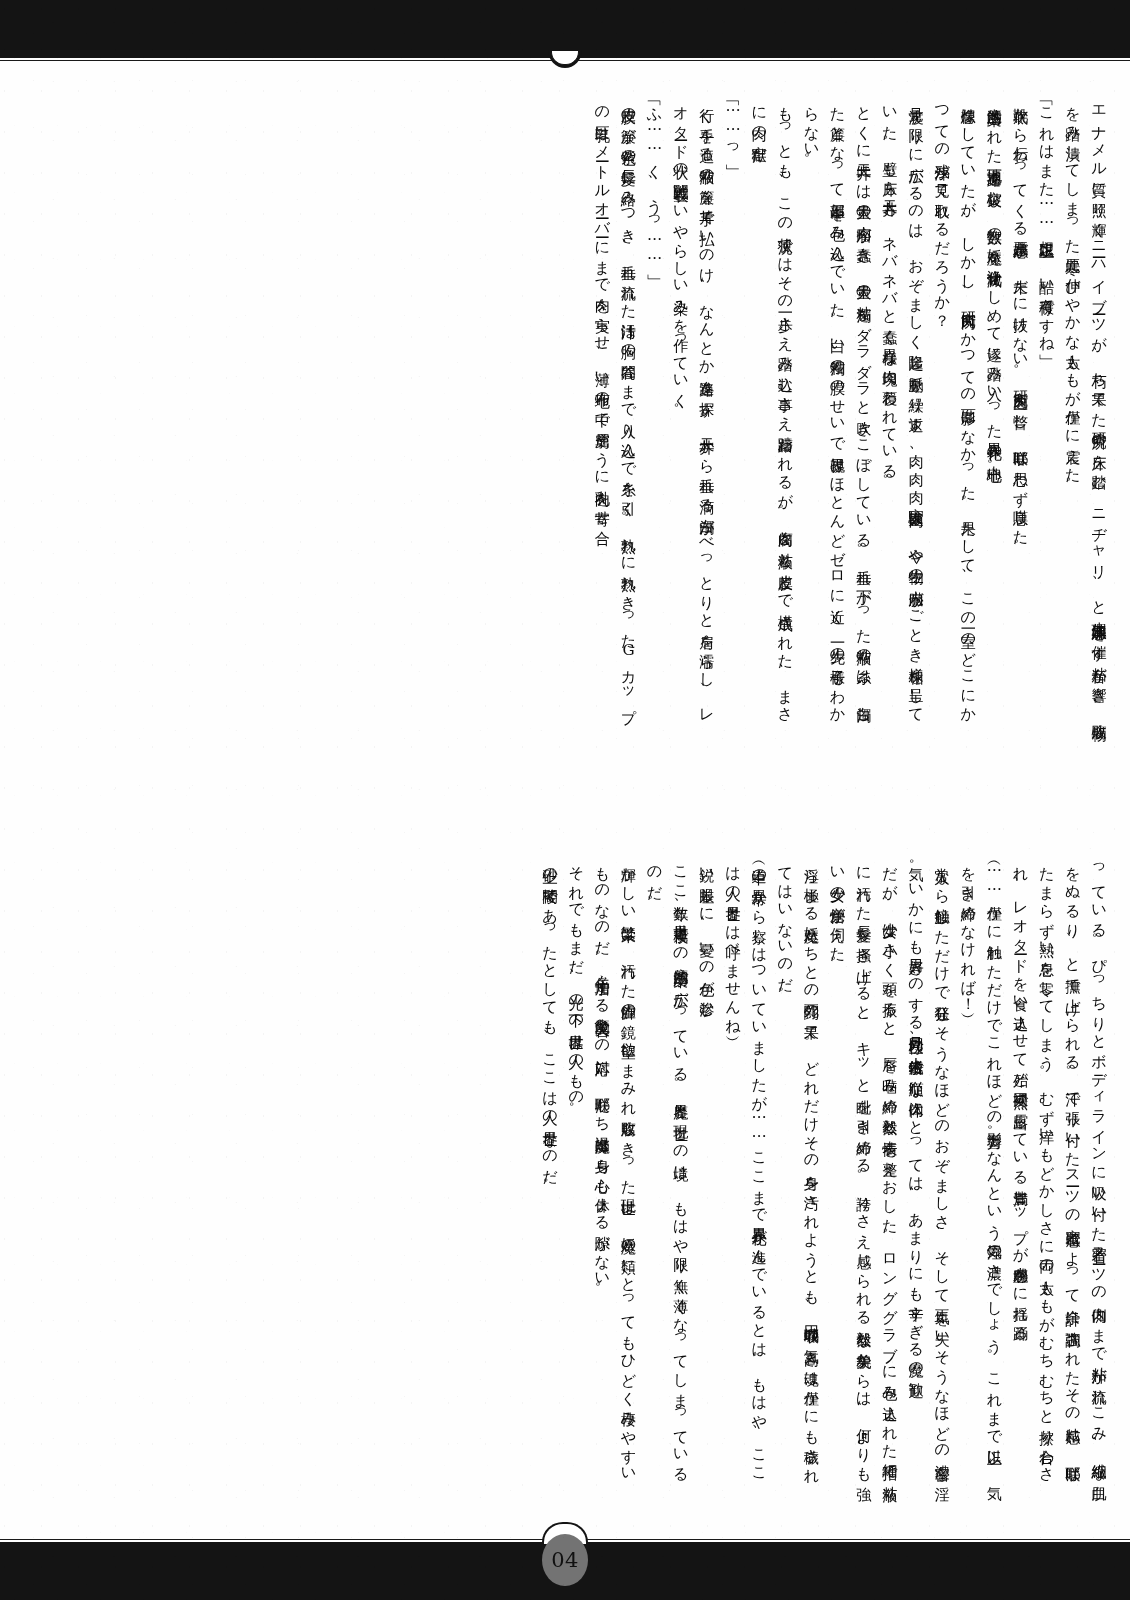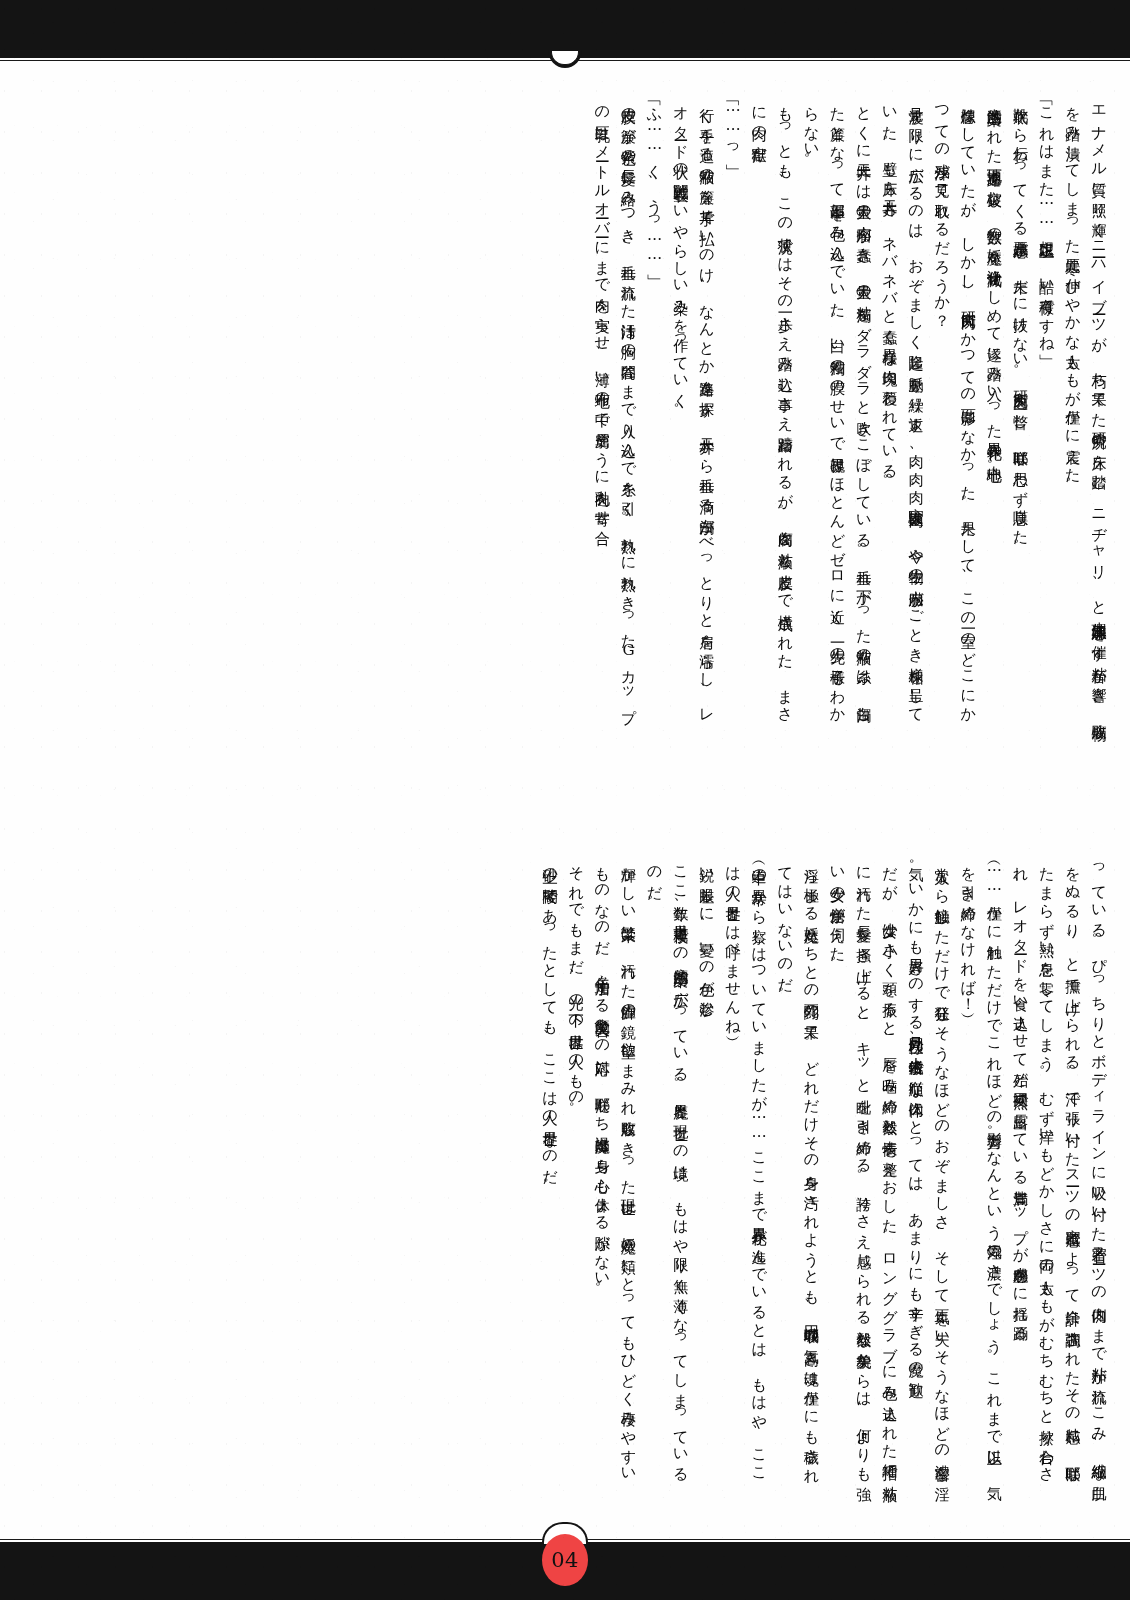--- a/index.html
+++ b/index.html
@@ -91,21 +91,21 @@
     border-top-right-radius: 21px 20px;
   }
   .page-num {
     position: absolute;
     left: 50%;
     bottom: 14px;
     transform: translateX(-50%);
     width: 46px;
     height: 52px;
     border-radius: 50%;
-    background: #ef4444;
+    background: #737373;
     color: #111111;
     display: flex;
     align-items: center;
     justify-content: center;
     font-size: 21px;
     letter-spacing: 0.5px;
     font-family: "DejaVu Serif", "Liberation Serif", serif;
   }
 
   

